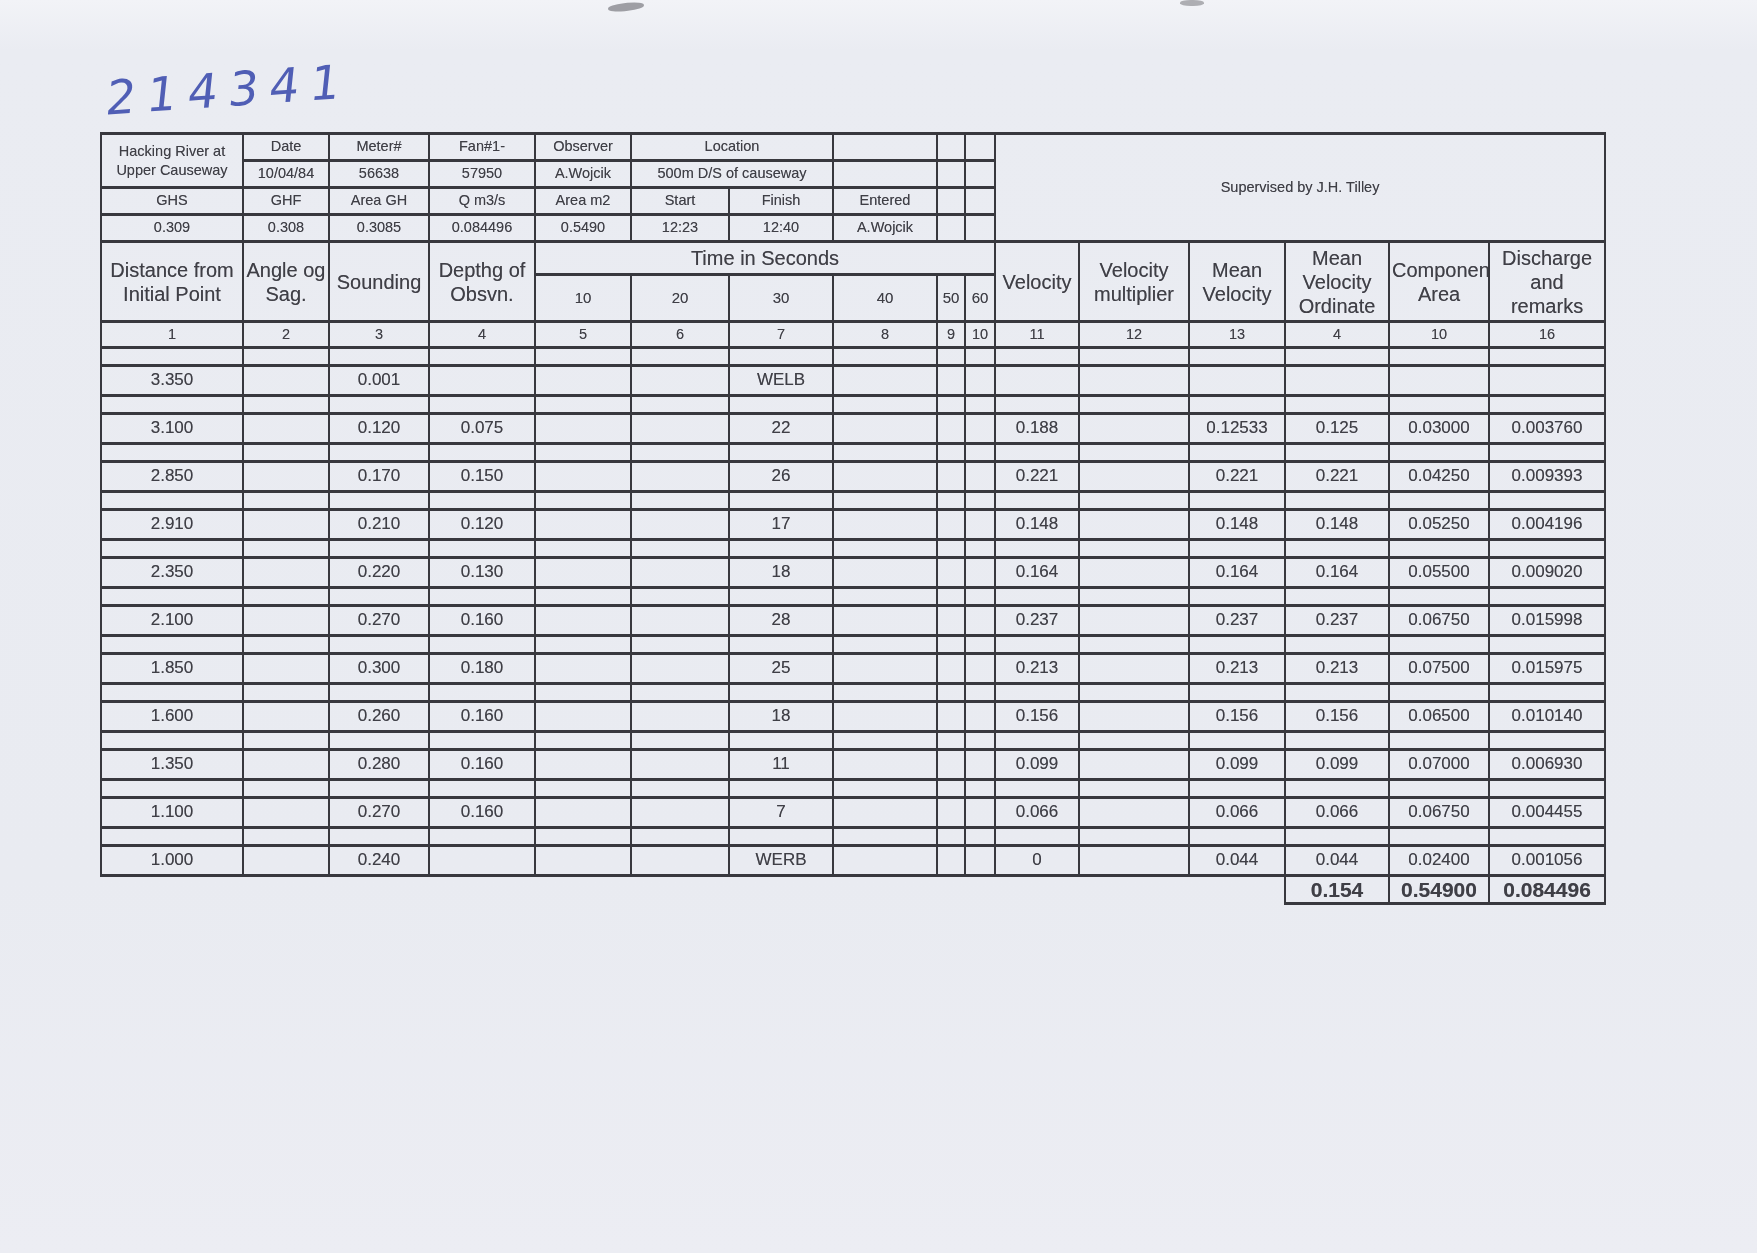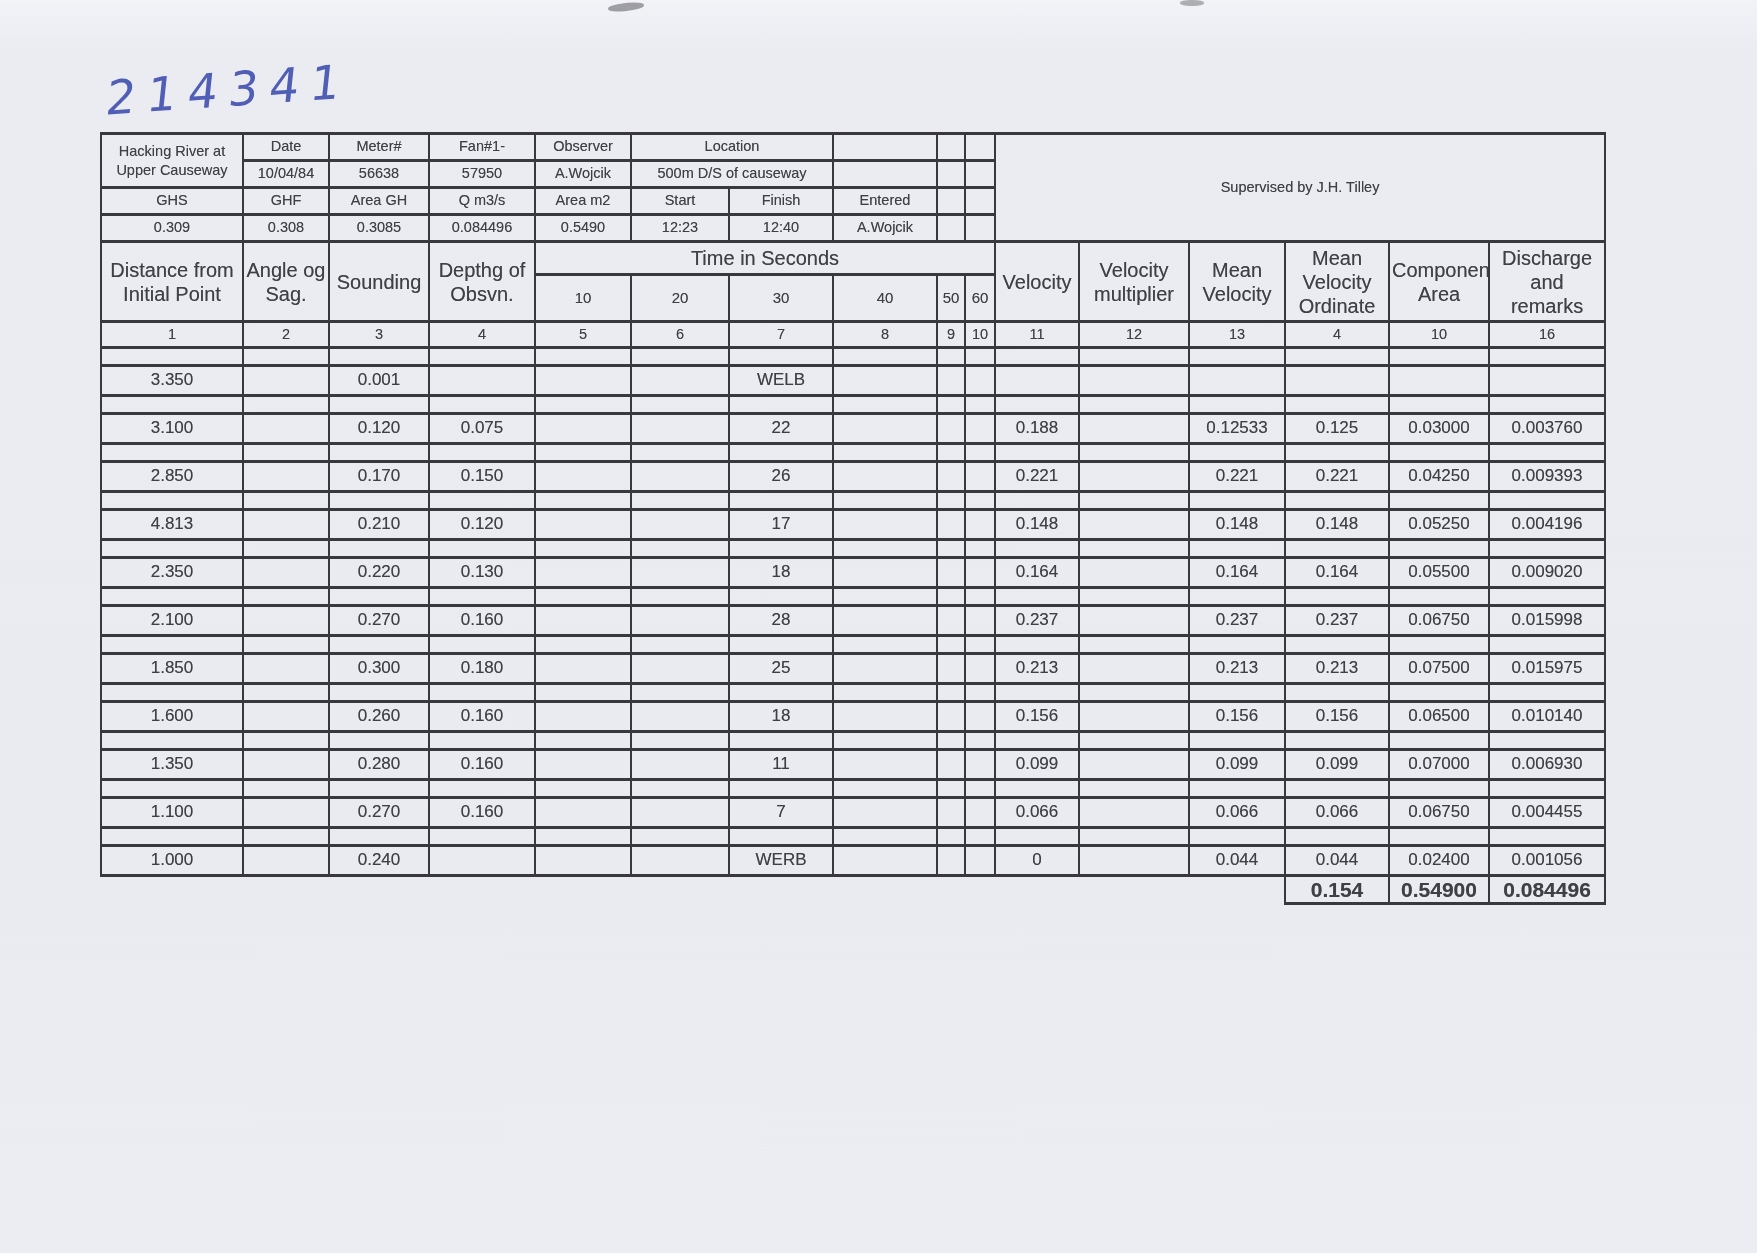--- a/index.html
+++ b/index.html
@@ -275,21 +275,21 @@
           <td></td>
           <td></td>
           <td></td>
           <td></td>
           <td></td>
           <td></td>
           <td></td>
           <td></td>
         </tr>
         <tr class="data-row">
-          <td>4.813</td>
+          <td>2.910</td>
           <td></td>
           <td>0.210</td>
           <td>0.120</td>
           <td></td>
           <td></td>
           <td>17</td>
           <td></td>
           <td></td>
           <td></td>
           <td>0.148</td>

